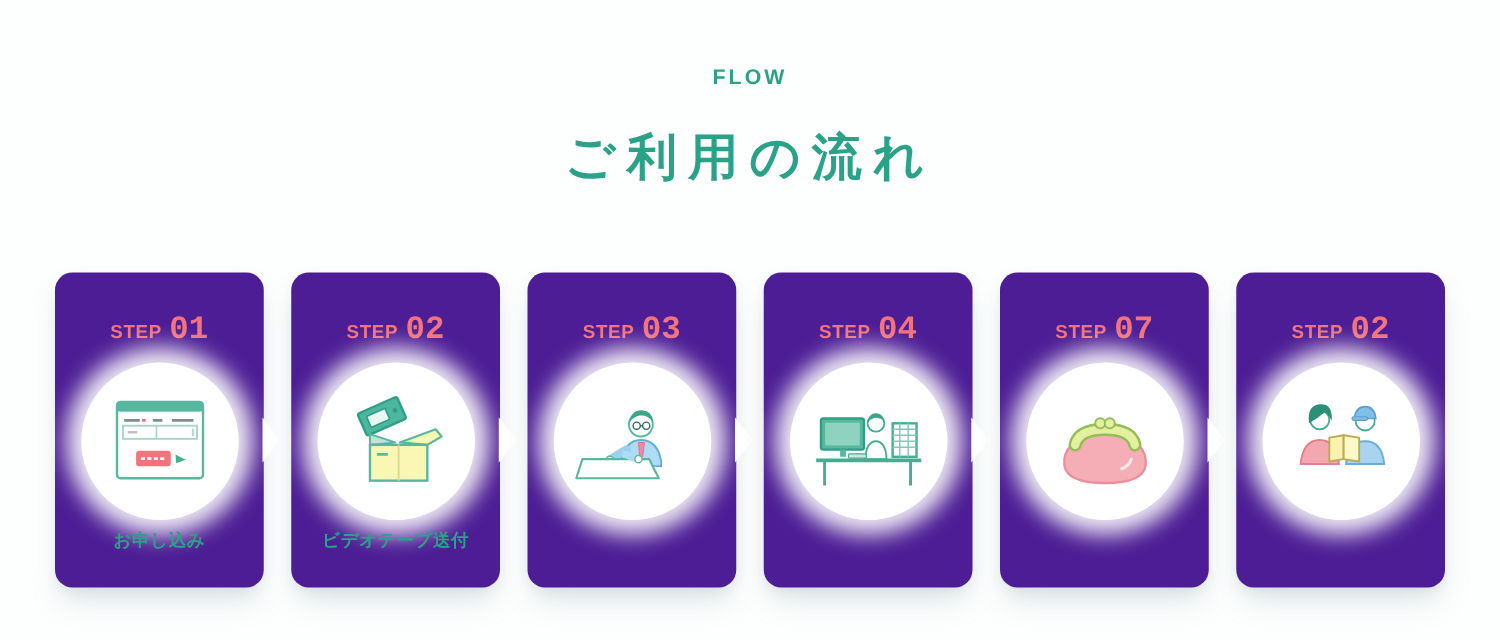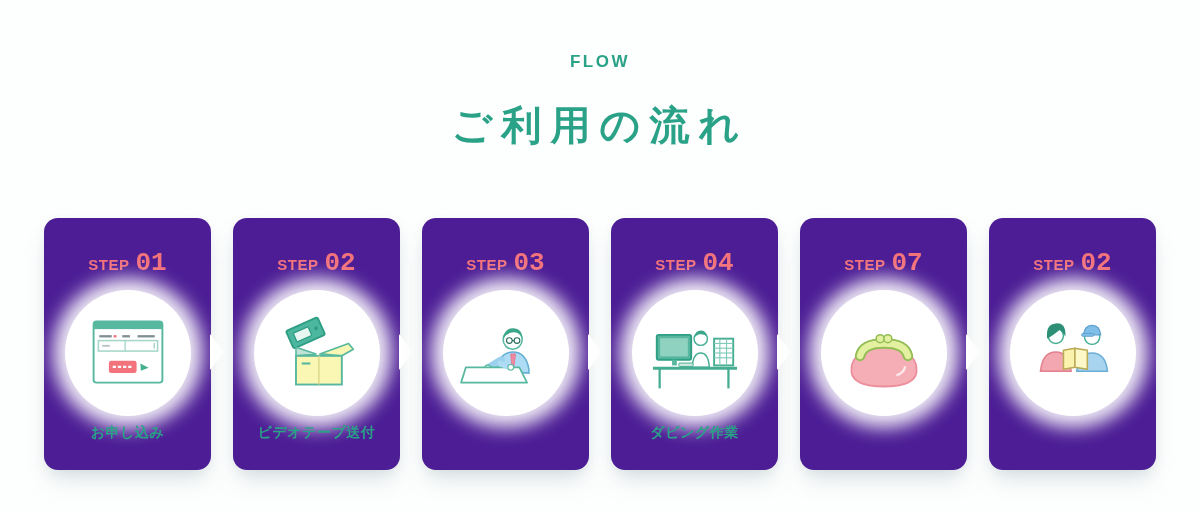--- a/index.html
+++ b/index.html
@@ -198,21 +198,20 @@
               <line x1="70" y1="50" x2="90" y2="50"></line>
             <line x1="76" y1="30" x2="76" y2="58"></line>
               <line x1="83" y1="30" x2="83" y2="58"></line>
           </g>
           <rect x="33" y="55.5" width="15" height="3.6" rx="1" fill="#cfe9e0" stroke="#45ad92" stroke-width="1"></rect>
           <line x1="6" y1="61" x2="94" y2="61" stroke="#45ad92" stroke-width="3"></line>
           <line x1="13" y1="61" x2="13" y2="82" stroke="#45ad92" stroke-width="2.4"></line>
           <line x1="85" y1="61" x2="85" y2="82" stroke="#45ad92" stroke-width="2.4"></line>
         </svg>
       </div>
-      <div class="card-label">ダビング作業</div>
     </div>
 
     <div class="card has-tail">
       <div class="step-head">
         <span class="step-word">STEP</span>
         <span class="step-num">07</span>
       </div>
       <div class="circle">
         <svg width="98" height="86" viewBox="0 0 100 90">
           <path d="M22,48 q-7,7 -6,17 q2,15 34,15 q32,0 34,-15 q1,-10 -6,-17 q-8,-10 -28,-10 q-20,0 -28,10 z" fill="#f6aeb6" stroke="#ec8f9c" stroke-width="2"></path>

